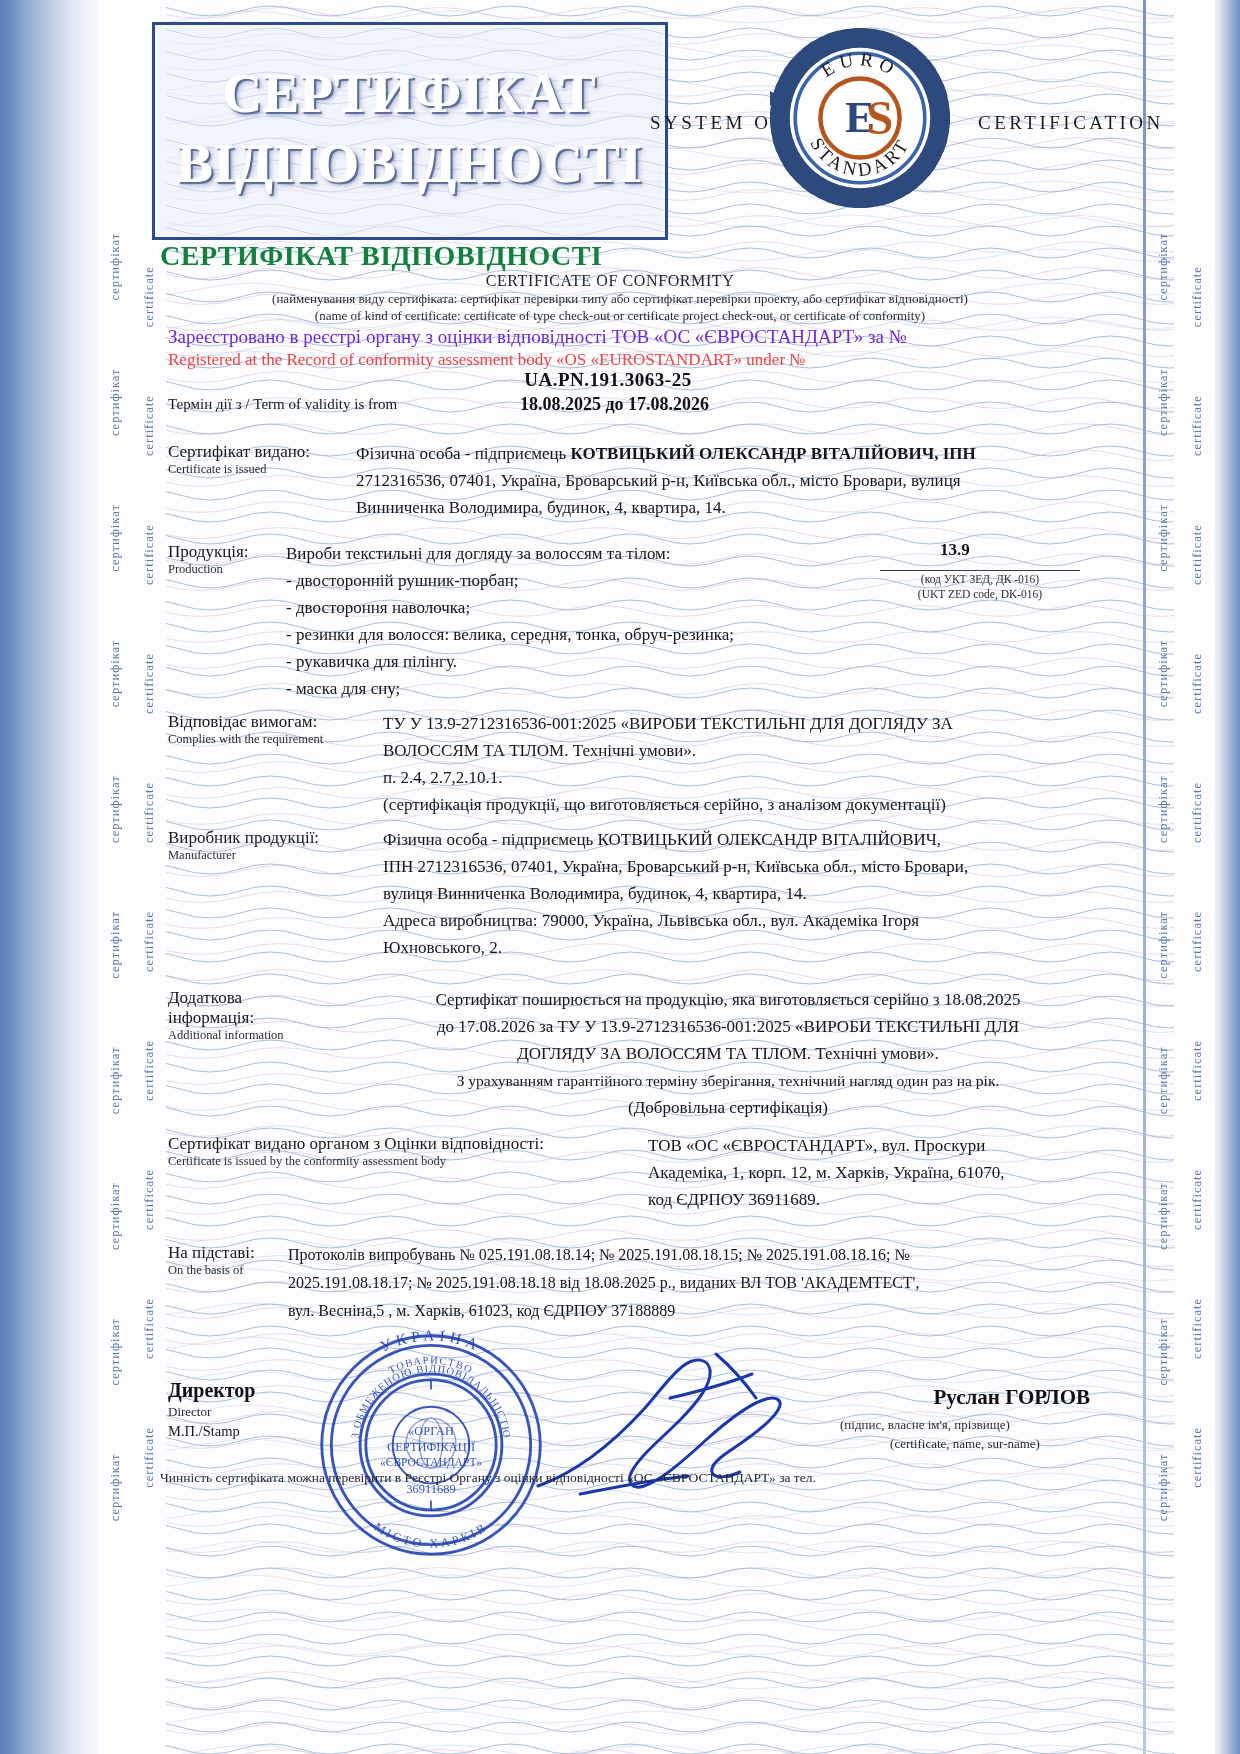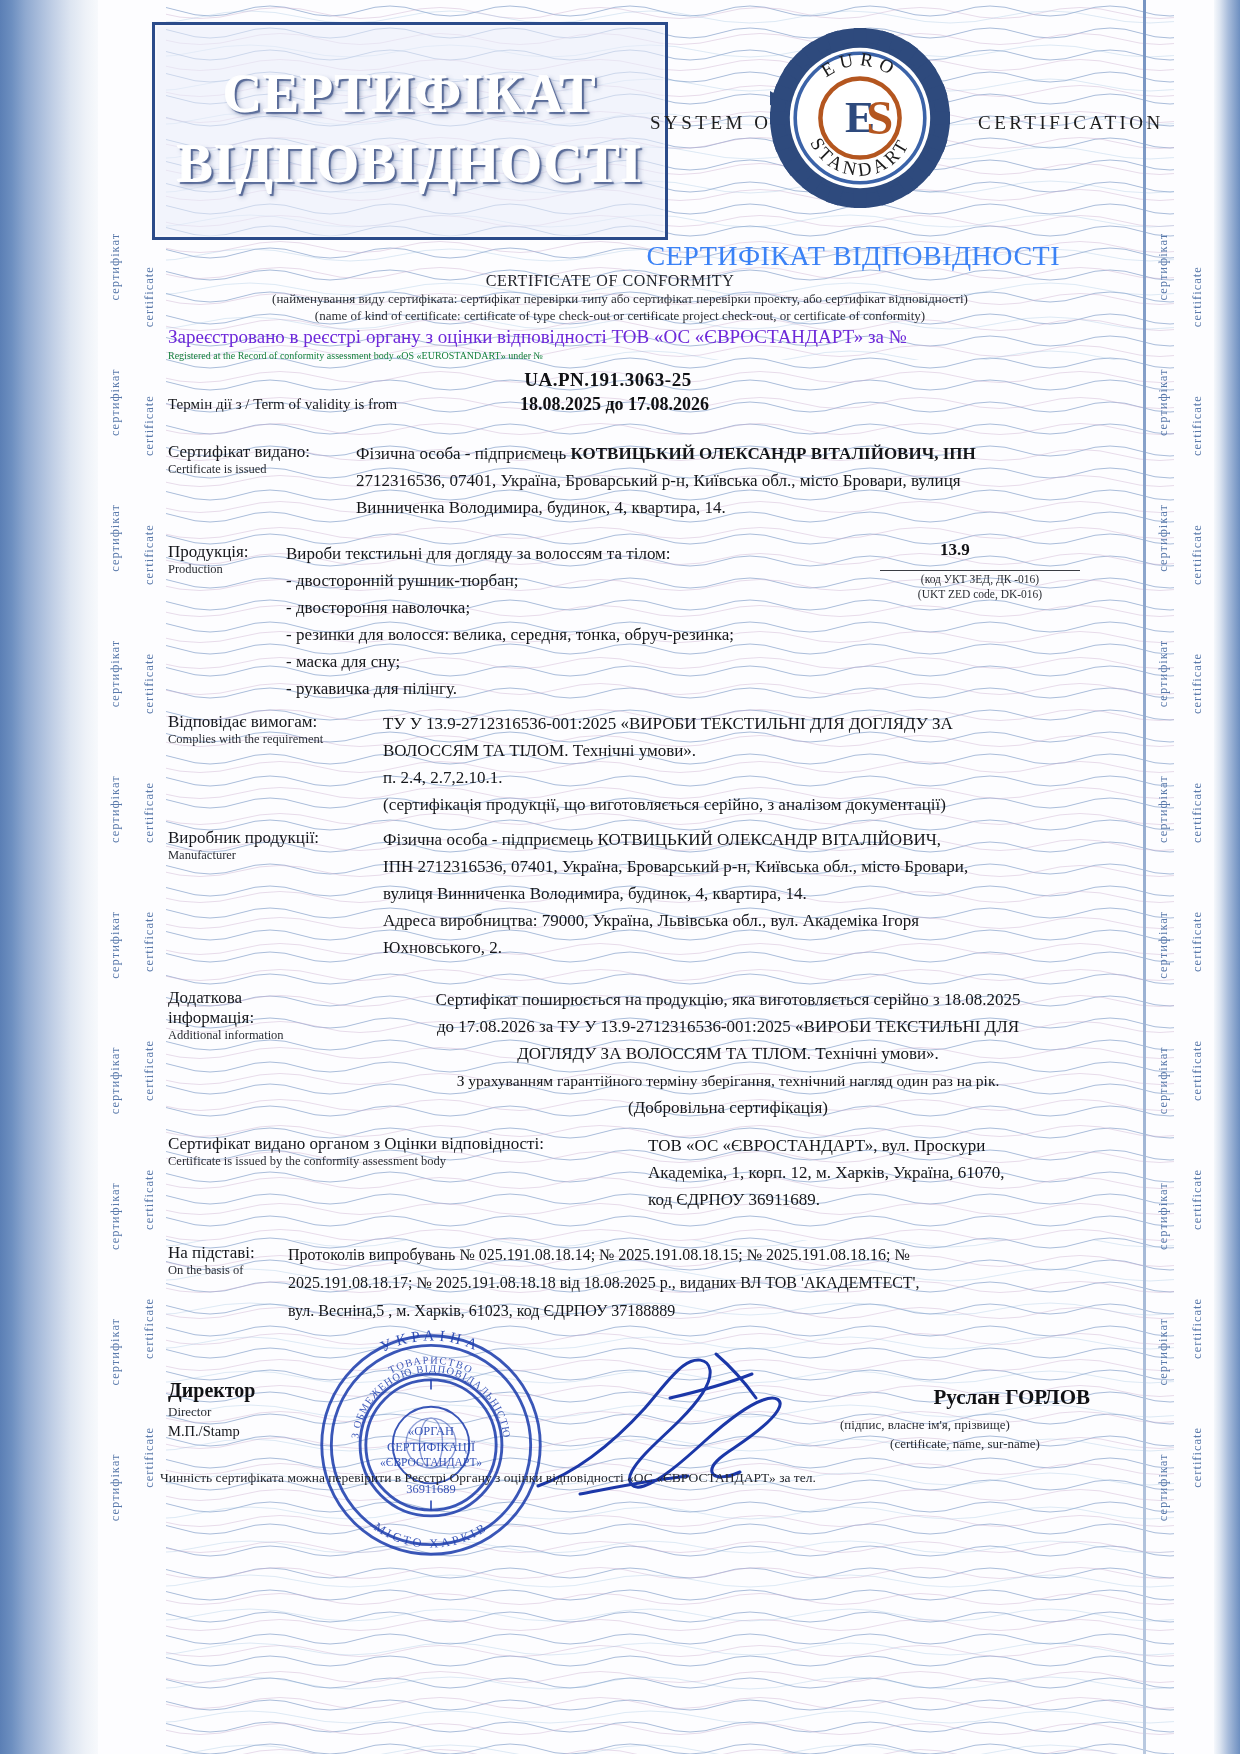--- a/index.html
+++ b/index.html
@@ -63,36 +63,36 @@
   .tline2{font-size:54px;margin-top:8px;}
 
   .logo{position:absolute;left:770px;top:28px;width:180px;height:180px;}
   .sysline{
     position:absolute;left:650px;top:112px;width:430px;
     font-size:19px;letter-spacing:3.5px;color:#1d1d1d;
     font-family:"Liberation Serif",serif;white-space:nowrap;
   }
 
   .doc-title{
-    position:absolute;left:160px;top:240px;width:900px;text-align:right;
-    font-size:28px;font-weight:normal;color:#3b82f6;letter-spacing:.5px;
+    position:absolute;left:160px;top:240px;width:900px;text-align:left;
+    font-size:28px;font-weight:bold;color:#15803d;letter-spacing:.5px;
   }
   .doc-subtitle{
     position:absolute;left:160px;top:272px;width:900px;text-align:center;
     font-size:16px;color:#22252b;letter-spacing:.6px;
   }
   .legend{
     position:absolute;left:160px;width:920px;text-align:center;
     font-size:13px;color:#2a2d33;
   }
   .legend1{top:291px;}
   .legend2{top:308px;}
 
   .reg-line{position:absolute;left:168px;top:326px;width:900px;font-size:19px;color:#6d28d9;}
-  .reg-line-en{position:absolute;left:168px;top:350px;font-size:10px;color:#15803d;}
+  .reg-line-en{position:absolute;left:168px;top:350px;font-size:17px;color:#ef4444;}
   .reg-no{position:absolute;left:168px;top:369px;width:880px;text-align:center;font-size:19px;font-weight:bold;color:#101114;letter-spacing:.5px;}
 
   .term-ua{position:absolute;left:168px;top:396px;font-size:15px;color:#15171c;}
   .term-val{position:absolute;left:520px;top:394px;font-size:18px;font-weight:bold;color:#101114;}
 
   .sec-label{position:absolute;}
   .sec-label .ua{font-size:17px;color:#15171c;line-height:20px;}
   .sec-label .en{font-size:12.5px;color:#2a2d33;line-height:15px;}
 
   .body-text{position:absolute;font-size:17px;color:#141619;line-height:27px;}
@@ -304,22 +304,22 @@
 
     <div class="sec-label" style="left:168px;top:542px;">
       <div class="ua">Продукція:</div>
       <div class="en">Production</div>
     </div>
     <div class="body-text" style="left:286px;top:540px;width:640px;">
       <div>Вироби текстильні для догляду за волоссям та тілом:</div>
       <div>- двосторонній рушник-тюрбан;</div>
       <div>- двостороння наволочка;</div>
       <div>- резинки для волосся: велика, середня, тонка, обруч-резинка;</div>
+      <div>- рукавичка для пілінгу.</div>
       <div>- маска для сну;</div>
-      <div>- рукавичка для пілінгу.</div>
     </div>
     <div class="code139">13.9</div>
     <div class="code-cap a">(код УКТ ЗЕД, ДК -016)</div>
     <div class="code-cap b">(UKT ZED code, DK-016)</div>
 
     <div class="sec-label" style="left:168px;top:712px;">
       <div class="ua">Відповідає вимогам:</div>
       <div class="en">Complies with the requirement</div>
     </div>
     <div class="body-text" style="left:383px;top:710px;width:680px;">

